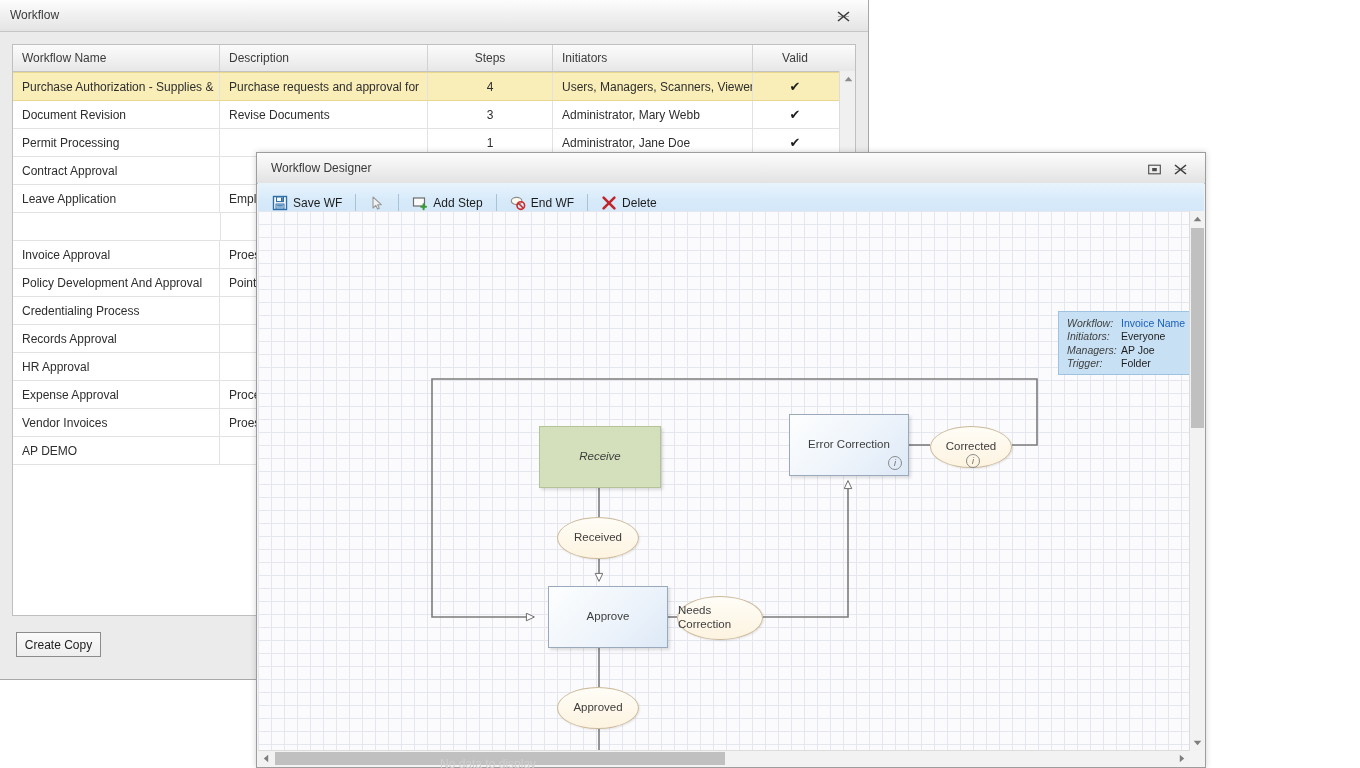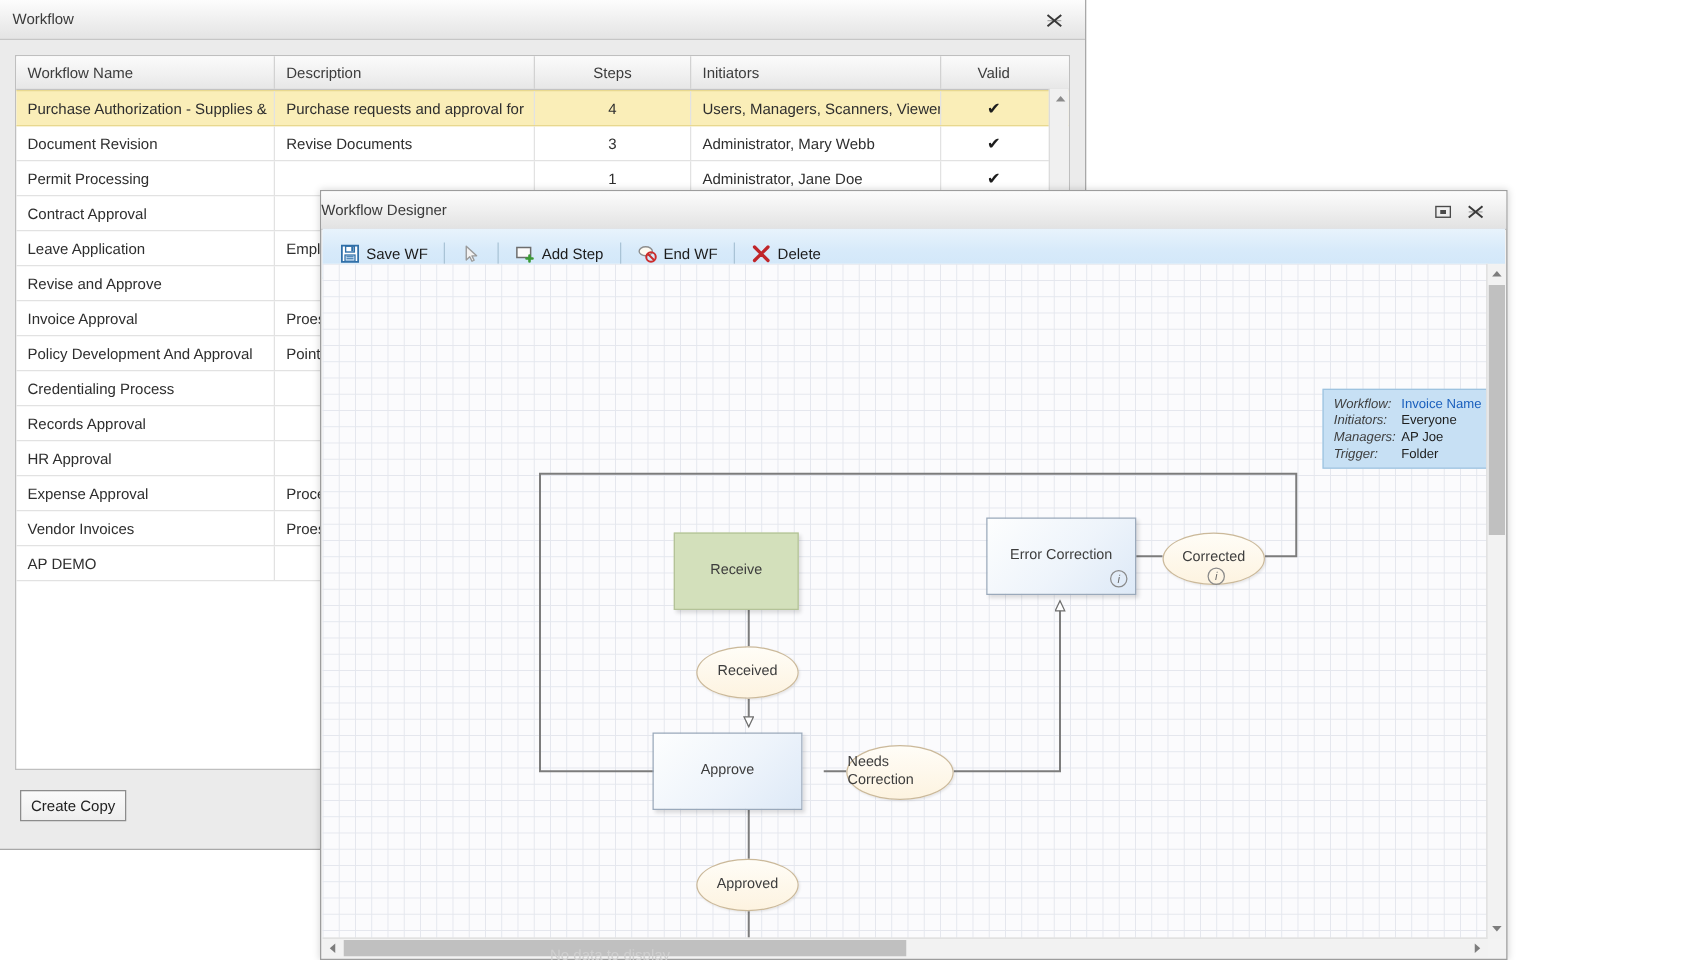--- a/index.html
+++ b/index.html
@@ -91,21 +91,21 @@
   .dz-window {
     position: absolute; left: 256px; top: 152px; width: 950px; height: 616px;
     background: #f3f3f3; border: 1px solid #9d9d9d; box-sizing: border-box;
     box-shadow: 0 0 6px rgba(0,0,0,0.18);
   }
   .dz-titlebar {
     position: absolute; left: 0; top: 0; right: 0; height: 30px;
     background: linear-gradient(to bottom, #fcfcfc 0%, #efefef 52%, #e2e2e2 100%);
     border-bottom: 1px solid #c2c2c2;
   }
-  .dz-title { position: absolute; left: 0; top: 8px; font-size: 12px; color: #3a3a3a; }
+  .dz-title { position: absolute; left: 14px; top: 8px; font-size: 12px; color: #3a3a3a; }
 
   .dz-toolbar {
     position: absolute; left: 1px; top: 30px; right: 1px; height: 40px;
     background: linear-gradient(to bottom, #e8f3fc 0%, #d7eafa 45%, #cfe5f8 100%);
     border-bottom: 1px solid #a9c7dd;
     display: flex; align-items: center; padding-left: 8px; box-sizing: border-box;
   }
   .tb-item {
     display: flex; align-items: center; gap: 5px; height: 22px; padding: 0 6px;
     font-size: 12px; color: #1c1c1c; cursor: default; white-space: nowrap;
@@ -250,21 +250,20 @@
             <div class="gc c4"></div>
           </div>
           <div class="grow">
             <div class="gc c0">Leave Application</div>
             <div class="gc c1">Empl</div>
             <div class="gc c2"></div>
             <div class="gc c3"></div>
             <div class="gc c4"></div>
           </div>
           <div class="grow">
-            <div class="gc c0">Revise and Approve</div>
             <div class="gc c1"></div>
             <div class="gc c2"></div>
             <div class="gc c3"></div>
             <div class="gc c4"></div>
           </div>
           <div class="grow">
             <div class="gc c0">Invoice Approval</div>
             <div class="gc c1">Proes</div>
             <div class="gc c2"></div>
             <div class="gc c3"></div>
@@ -418,27 +417,27 @@
 
           <path d="M341,518 L341,570" marker-end="url(#ah)"></path>
 
           <path d="M401,607 L419,607"></path>
 
           <path d="M501,607 L569,607" marker-end="url(#ah)"></path>
         </g>
       </svg>
 
       <div id="node-layer">
-          <div class="node rect-start" style="left: 281px; top: 215px; width: 100px; height: 62px;">
+          <div class="node rect-start" style="left: 281px; top: 215px; width: 122px; height: 62px; font-style: italic;">
             <div class="node-label">Receive</div>
           </div>
           <div class="node ellipse-state" style="left: 299px; top: 306px; width: 82px; height: 42px;">
             <div class="node-label">Received</div>
           </div>
-          <div class="node rect-step" style="left: 264px; top: 375px; width: 120px; height: 62px;">
+          <div class="node rect-step" style="left: 290px; top: 375px; width: 120px; height: 62px;">
             <div class="node-label">Approve</div>
           </div>
           <div class="node ellipse-state" style="left: 419px; top: 385px; width: 86px; height: 44px;">
             <div class="node-label">Needs Correction</div>
           </div>
           <div class="node rect-step" style="left: 531px; top: 203px; width: 120px; height: 62px;">
             <div class="node-label">Error Correction</div>
             <div class="info-badge" style="right: 6px; bottom: 5px;">i</div>
           </div>
           <div class="node ellipse-state" style="left: 672px; top: 215px; width: 82px; height: 42px;">

